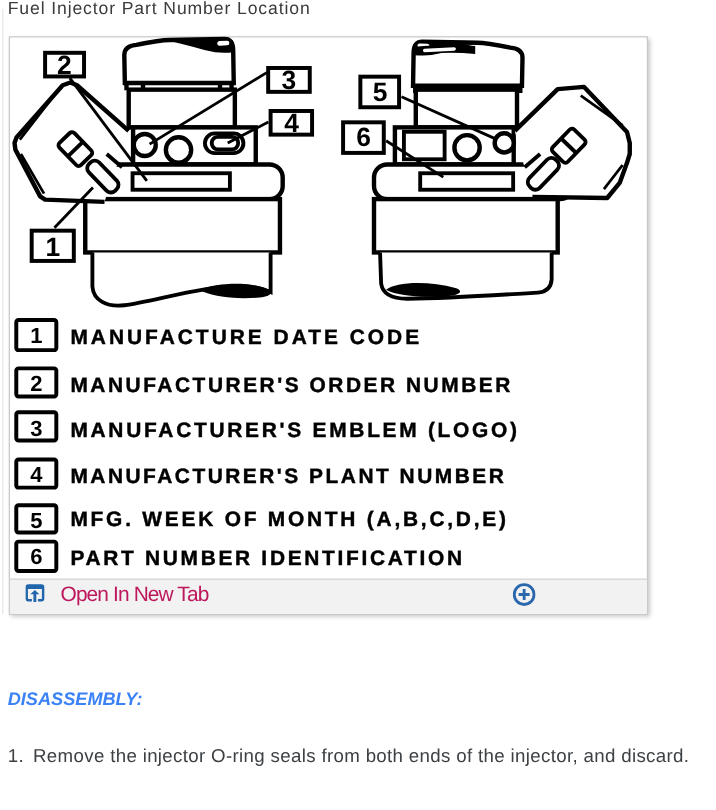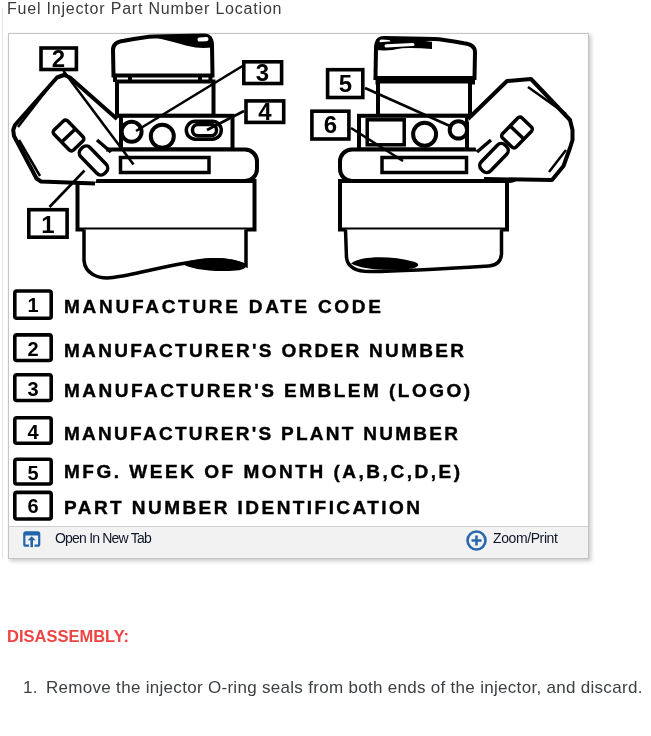--- a/index.html
+++ b/index.html
@@ -1,22 +1,22 @@
 <!DOCTYPE html>
 <html><head>
 <meta charset="utf-8">
 <style>
   html,body{margin:0;padding:0;background:#fff;width:651px;height:736px;overflow:hidden;}
   body{font-family:"Liberation Sans",sans-serif;position:relative;}
   .title{position:absolute;left:7px;top:0;font-size:16px;color:#3b3b3b;letter-spacing:0.8px;}
   .box{position:absolute;left:8px;top:33px;width:581px;height:526px;border:1px solid #c4c4c4;box-shadow:2px 2px 4px rgba(0,0,0,0.22);background:#fff;box-sizing:border-box;}
   .bar{position:absolute;left:9px;top:526px;width:579px;height:32px;background:#f2f2f3;border-top:1px solid #cfcfcf;box-sizing:border-box;}
-  .lnk{position:absolute;color:#0f172a;font-size:14px;}
-  .dis{position:absolute;left:7px;top:627px;font-size:16.5px;font-weight:bold;color:#ef4444;}
-  .list{position:absolute;left:7px;top:676px;font-size:17px;line-height:24.2px;letter-spacing:0.3px;color:#3c4043;margin-left:16px;}
+  .lnk{position:absolute;color:#be185d;font-size:19px;}
+  .dis{position:absolute;left:7px;top:627px;font-size:16.5px;font-weight:bold;color:#3b82f6;font-style:italic;}
+  .list{position:absolute;left:7px;top:676px;font-size:17px;line-height:24.2px;letter-spacing:0.3px;color:#3c4043;}
   .num{display:inline-block;width:23px;}
 </style>
 </head>
 <body>
 <div class="title">Fuel Injector Part Number Location</div>
 <div class="box"></div>
 <div style="position:absolute;left:2px;top:8px;width:1px;height:550px;background:#e4e4e4;"></div>
 <svg style="position:absolute;left:0;top:0" width="651" height="736" viewBox="0 0 651 736">
   <defs>
     <g id="cap">
@@ -141,19 +141,18 @@
   <svg style="position:absolute;left:14px;top:3px" width="18" height="18" viewBox="0 0 18 18">
     <path d="M6,15.7 L2.8,15.7 Q1.3,15.7 1.3,14.2 L1.3,3.8 Q1.3,2.3 2.8,2.3 L14.7,2.3 Q16.2,2.3 16.2,3.8 L16.2,14.2 Q16.2,15.7 14.7,15.7 L11.5,15.7" fill="none" stroke="#2166ab" stroke-width="2.2"></path>
     <path d="M1.3,3.4 Q1.3,2.3 2.8,2.3 L14.7,2.3 Q16.2,2.3 16.2,3.4 L16.2,5.4 L1.3,5.4 Z" fill="#2166ab"></path>
     <path d="M8.7,6.3 L12.8,10.3 L10,10.3 L10,17.2 L7.4,17.2 L7.4,10.3 L4.6,10.3 Z" fill="#2166ab"></path>
   </svg>
   <div class="lnk" style="left:46px;top:3px;letter-spacing:-0.8px;">Open In New Tab</div>
   <svg style="position:absolute;left:457px;top:3px" width="21" height="21" viewBox="0 0 21 21">
     <circle cx="10.5" cy="10.5" r="9" fill="none" stroke="#2a67ad" stroke-width="2.6"></circle>
     <path d="M10.5,5.5 L10.5,15.5 M5.5,10.5 L15.5,10.5" stroke="#2a67ad" stroke-width="2.6"></path>
   </svg>
-  <div class="lnk" style="left:484px;top:3px;letter-spacing:-0.4px;">Zoom/Print</div>
 </div>
 
 <div class="dis">DISASSEMBLY:</div>
 <div class="list">
   <div><span class="num">1.</span>Remove the injector O-ring seals from both ends of the injector, and discard.</div>
 </div>
 
 </body></html>

